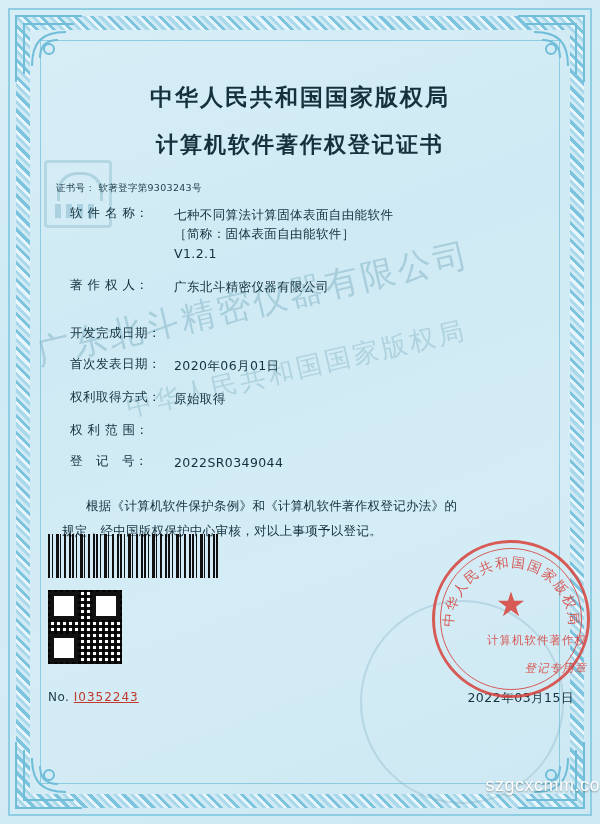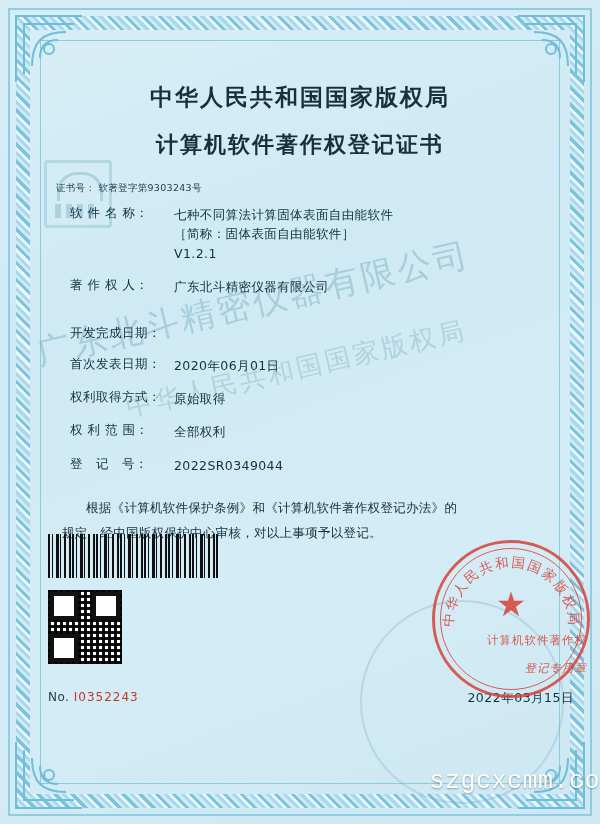--- a/index.html
+++ b/index.html
@@ -177,20 +177,21 @@
     position: absolute;
     left: 48px;
     top: 690px;
     font-size: 12px;
     color: #1d3a47;
     letter-spacing: 0.5px;
   }
   .serial .sn {
     color: #c0392b;
     letter-spacing: 1px;
+    text-decoration: underline;
   }
   .issue-date {
     position: absolute;
     right: 26px;
     top: 690px;
     font-size: 12.5px;
     color: #12303d;
     letter-spacing: 0.5px;
   }
 
@@ -298,22 +299,22 @@
     width: 44px; height: 14px;
     background-image: repeating-linear-gradient(90deg,
       rgba(130,180,200,0.65) 0 6px, transparent 6px 11px);
   }
 
   
   .site-wm {
     position: absolute;
     right: 0px;
     bottom: 28px;
-    font-family: Liberation Mono, monospace;
-    font-size: 25px;
+    font-family: Liberation Sans, sans-serif;
+    font-size: 18px;
     color: #ffffff;
     text-shadow: 0 1px 2px rgba(0,0,0,0.35);
     letter-spacing: 0.5px;
     white-space: nowrap;
   }
 </style>
 </head>
 <body>
 
 <div class="cert">
@@ -397,21 +398,20 @@
         <div class="val">2020年06月01日</div>
       </div>
 
       <div class="row">
         <div class="lbl">权利取得方式：</div>
         <div class="val">原始取得</div>
       </div>
 
       <div class="row">
         <div class="lbl">权 利 范 围：</div>
-        <div class="val">全部权利</div>
       </div>
 
       <div class="row">
         <div class="lbl">登　记　号：</div>
         <div class="val">2022SR0349044</div>
       </div>
     </div>
 
     <div class="statement">
       <div><span class="indent"></span><span>根据《计算机软件保护条例》和《计算机软件著作权登记办法》的</span></div>

